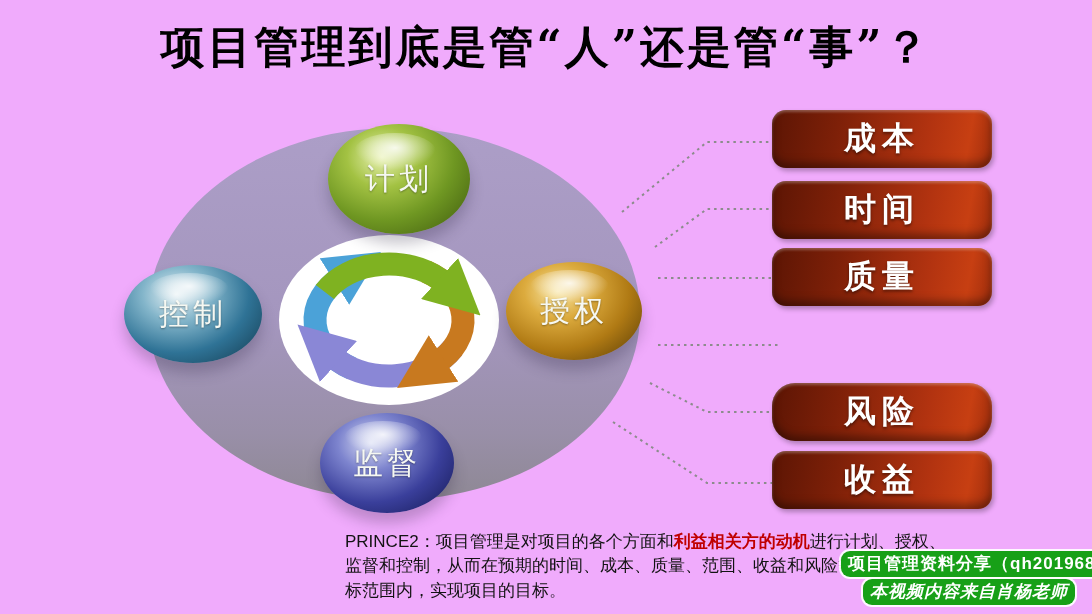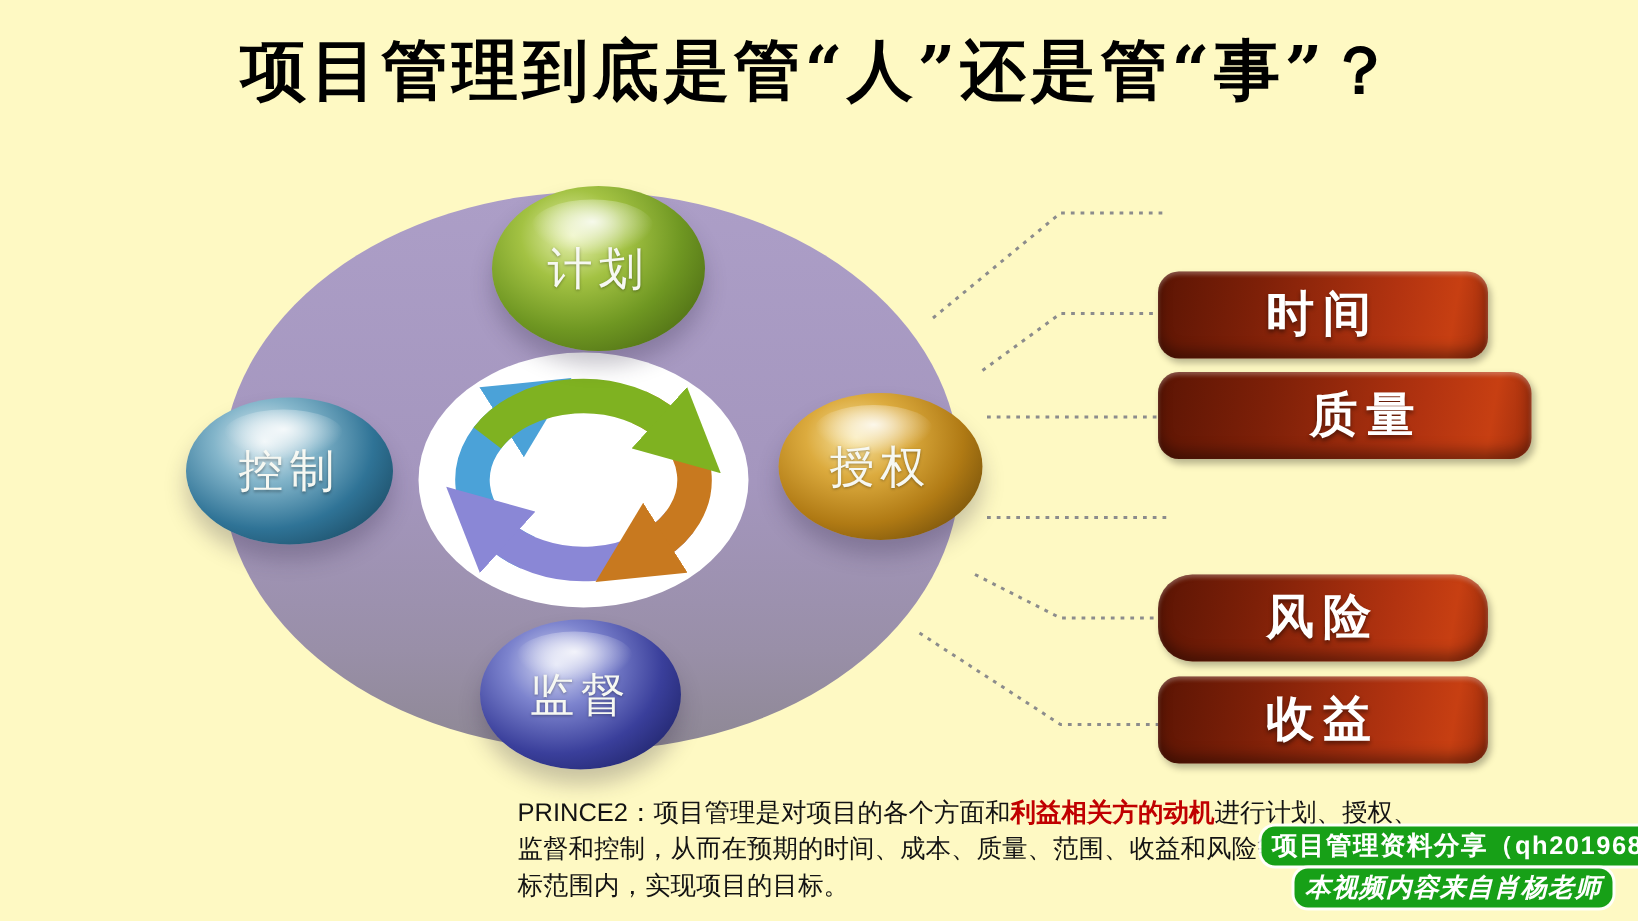--- a/index.html
+++ b/index.html
@@ -1,16 +1,16 @@
 <!DOCTYPE html>
 <html><head>
 <meta charset="utf-8">
 <style>
   html,body{margin:0;padding:0;background:#fff;}
-  .slide{position:relative;width:1092px;height:614px;background:#fef9c3;overflow:hidden;
+  .slide{position:relative;width:1092px;height:614px;background:#f0abfc;overflow:hidden;
          font-family:"Liberation Sans",sans-serif;color:#111;}
 
   .title{position:absolute;top:18px;left:0;width:100%;text-align:center;
          font-family:"DejaVu Serif",serif;font-weight:700;font-size:44px;color:#000;
          letter-spacing:3px;white-space:nowrap;}
 
   .pmi-note{position:absolute;left:14px;top:97px;width:268px;font-size:17px;line-height:1.5;
             color:#131313;margin:0;}
   .red-em{color:#c00000;font-weight:700;}
 
@@ -22,34 +22,34 @@
   .ball{position:absolute;border-radius:50%;display:flex;align-items:center;justify-content:center;
         font-family:Liberation Serif, serif;box-shadow:0 10px 14px rgba(40,30,60,0.25);}
   .ball .ball-label{color:#f6f8f2;font-size:30px;letter-spacing:4px;
         text-shadow:0 1px 2px rgba(0,0,0,0.35);}
   .ball::before{content:"";position:absolute;left:18%;top:8%;width:58%;height:34%;
         border-radius:50%;background:radial-gradient(ellipse at 50% 40%,rgba(255,255,255,0.85),rgba(255,255,255,0) 70%);}
   .ball-plan{left:328px;top:124px;width:142px;height:110px;
         background:radial-gradient(ellipse at 38% 30%,#e9f2b4 0%,#a3c243 28%,#6f9722 58%,#3c570d 100%);}
   .ball-control{left:124px;top:265px;width:138px;height:98px;
         background:radial-gradient(ellipse at 38% 30%,#eaf3f6 0%,#83b5ca 28%,#2f7396 60%,#12374a 100%);text-align:right;}
-  .ball-authorize{left:519px;top:262px;width:136px;height:98px;
+  .ball-authorize{left:506px;top:262px;width:136px;height:98px;
         background:radial-gradient(ellipse at 38% 30%,#f8e6a6 0%,#dcab3e 28%,#b07a14 60%,#533905 100%);text-align:right;}
   .ball-monitor{left:320px;top:413px;width:134px;height:100px;
         background:radial-gradient(ellipse at 38% 30%,#dadef4 0%,#7d84ce 28%,#3a3f9b 60%,#121650 100%);}
 
   .connectors{position:absolute;left:0;top:0;width:1092px;height:614px;pointer-events:none;}
 
   .kpi-button{position:absolute;left:772px;width:220px;height:58px;border-radius:14px;
         display:flex;align-items:center;justify-content:center;
         background:linear-gradient(100deg,#55130396 0%,#5c1504 0%,#7e2008 30%,#b23310 70%,#c73f12 88%,#9e2d0c 100%);
         box-shadow:inset 0 2px 3px rgba(255,255,255,0.28),inset 0 -5px 9px rgba(0,0,0,0.38),2px 3px 5px rgba(0,0,0,0.28);}
   .kpi-button .kpi-label{color:#ffffff;font-weight:700;font-size:32px;letter-spacing:6px;
         text-shadow:0 2px 3px rgba(0,0,0,0.45);}
-  .kpi-1{top:110px;} .kpi-2{top:181px;align-items:center;} .kpi-3{top:248px;padding-left:29px;}
+  .kpi-1{top:110px;} .kpi-2{top:181px;align-items:center;} .kpi-3{top:248px;}
   .kpi-4{top:316px;} .kpi-5{top:383px;border-radius:23px;} .kpi-6{top:451px;}
 
   .prince2-note{position:absolute;left:345px;top:530px;width:606px;font-size:17px;
         line-height:1.44;color:#131313;margin:0;}
 
   .wm-badge{position:absolute;background:#17a017;color:#fff;font-weight:700;font-size:17px;
         padding:1px 7px 2px 7px;border-radius:9px;white-space:nowrap;
         box-shadow:0 0 0 2px rgba(255,255,255,0.9);letter-spacing:1px;}
   .wm-1{left:841px;top:551px;}
   .wm-2{left:863px;top:579px;font-style:italic;}
@@ -105,20 +105,23 @@
   <div class="ball ball-control">
     <span class="ball-label">控制</span>
   </div>
   <div class="ball ball-authorize">
     <span class="ball-label">授权</span>
   </div>
   <div class="ball ball-monitor">
     <span class="ball-label">监督</span>
   </div>
 
+  <div class="kpi-button kpi-1">
+    <span class="kpi-label">成本</span>
+  </div>
   <div class="kpi-button kpi-2">
     <span class="kpi-label">时间</span>
   </div>
   <div class="kpi-button kpi-3">
     <span class="kpi-label">质量</span>
   </div>
   <div class="kpi-button kpi-5">
     <span class="kpi-label">风险</span>
   </div>
   <div class="kpi-button kpi-6">

